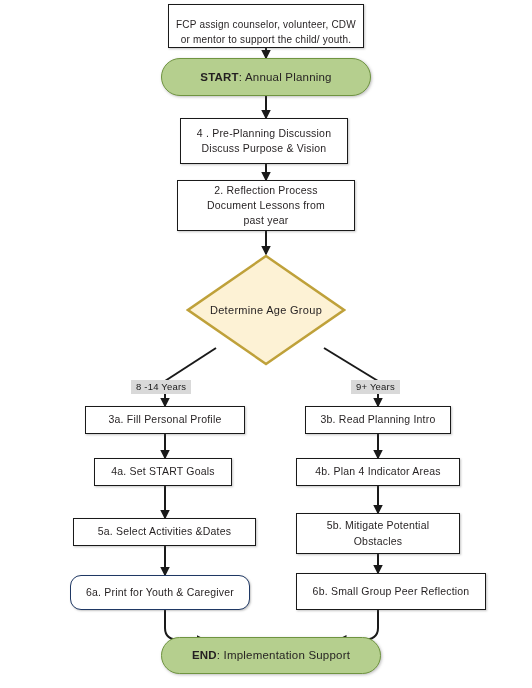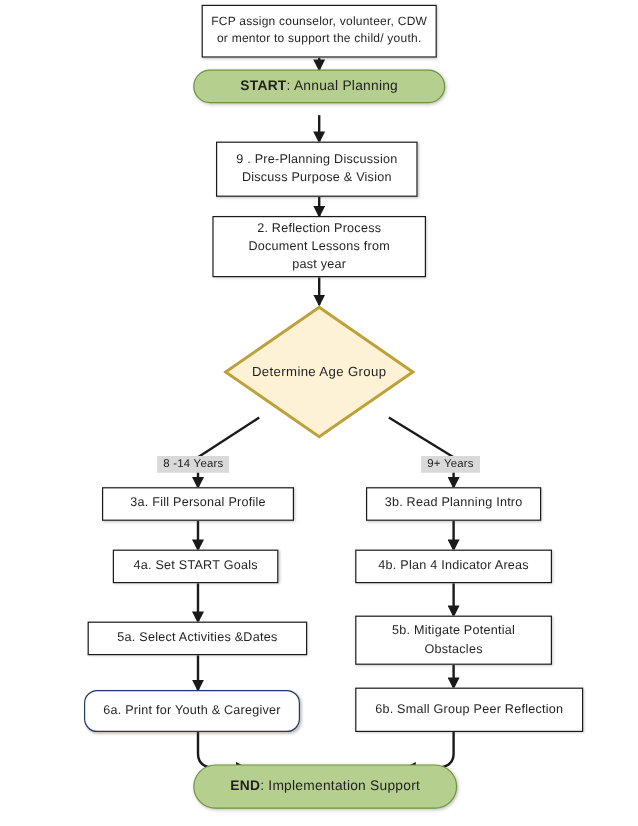--- a/index.html
+++ b/index.html
@@ -46,20 +46,21 @@
     letter-spacing: 0.2px;
   }
   
   .box {
     border: 1.5px solid #1a1a1a;
     font-size: 10.5px;
     box-shadow: 1px 1px 2px rgba(90,90,90,0.35);
   }
   .box-note {
     font-size: 10px;
+    align-items: flex-end;
   }
   
   .box-blue {
     border: 1.5px solid #1f3864;
     box-shadow: 1px 1px 2px rgba(90,90,90,0.35);
     font-size: 10.5px;
   }
   
   .terminator {
     background: #b5cf8e;
@@ -145,29 +146,29 @@
     </g>
 
     <path d="M 165 610 L 165 628 Q 165 640 180 640 L 205 640" stroke="#1a1a1a" stroke-width="2" fill="none" marker-end="url(#arrow)"></path>
     <path d="M 378 610 L 378 628 Q 378 640 362 640 L 338 640" stroke="#1a1a1a" stroke-width="2" fill="none" marker-end="url(#arrow)"></path>
   </svg>
 
   <div class="node box box-note" style="left:168px; top:4px; width:196px; height:44px;">
     <span class="label">FCP assign counselor, volunteer, CDW or mentor to support the child/ youth.</span>
   </div>
 
-  <div class="node terminator" style="left:161px; top:58px; width:210px; height:28px;">
+  <div class="node terminator" style="left:161px; top:58px; width:210px; height:38px;">
     <span class="label">
       <b>START</b><span>: Annual Planning</span>
     </span>
   </div>
 
   <div class="node box" style="left:180px; top:118px; width:168px; height:46px;">
     <span class="label">
-      <span>9 . Pre-Planning Discussion</span><br>
+      <span>4 . Pre-Planning Discussion</span><br>
       <span>Discuss Purpose &amp; Vision</span>
     </span>
   </div>
 
   <div class="node box" style="left:177px; top:180px; width:178px; height:51px;">
     <span class="label">
       <span>2. Reflection Process</span><br>
       <span>Document Lessons from</span><br>
       <span>past year</span>
     </span>

